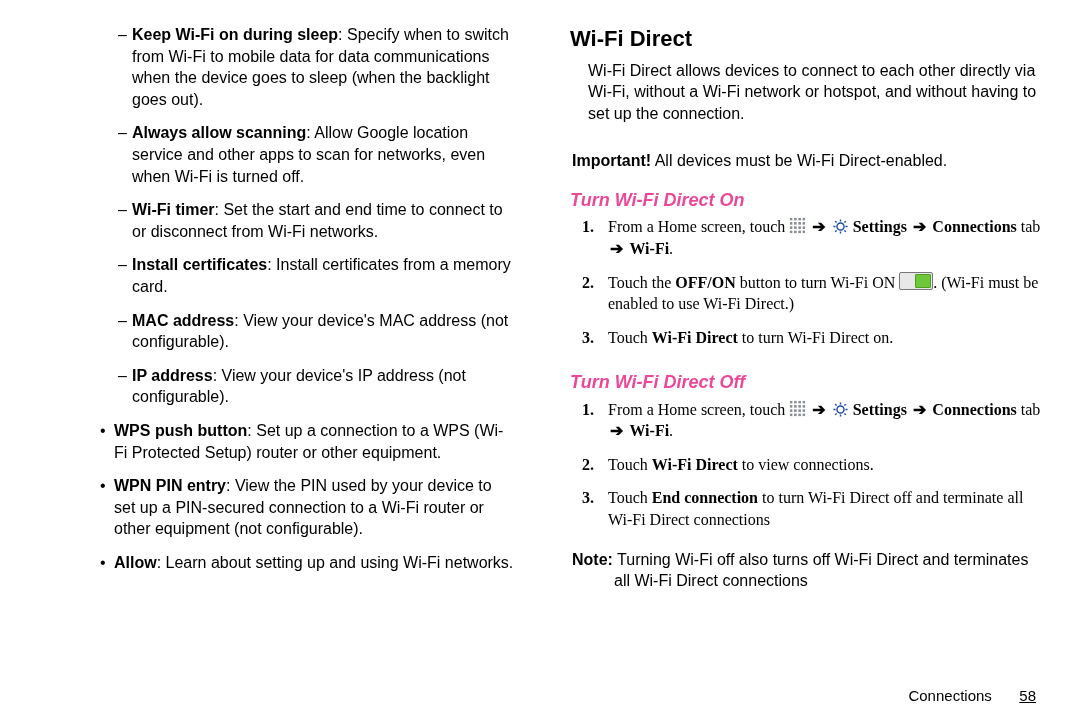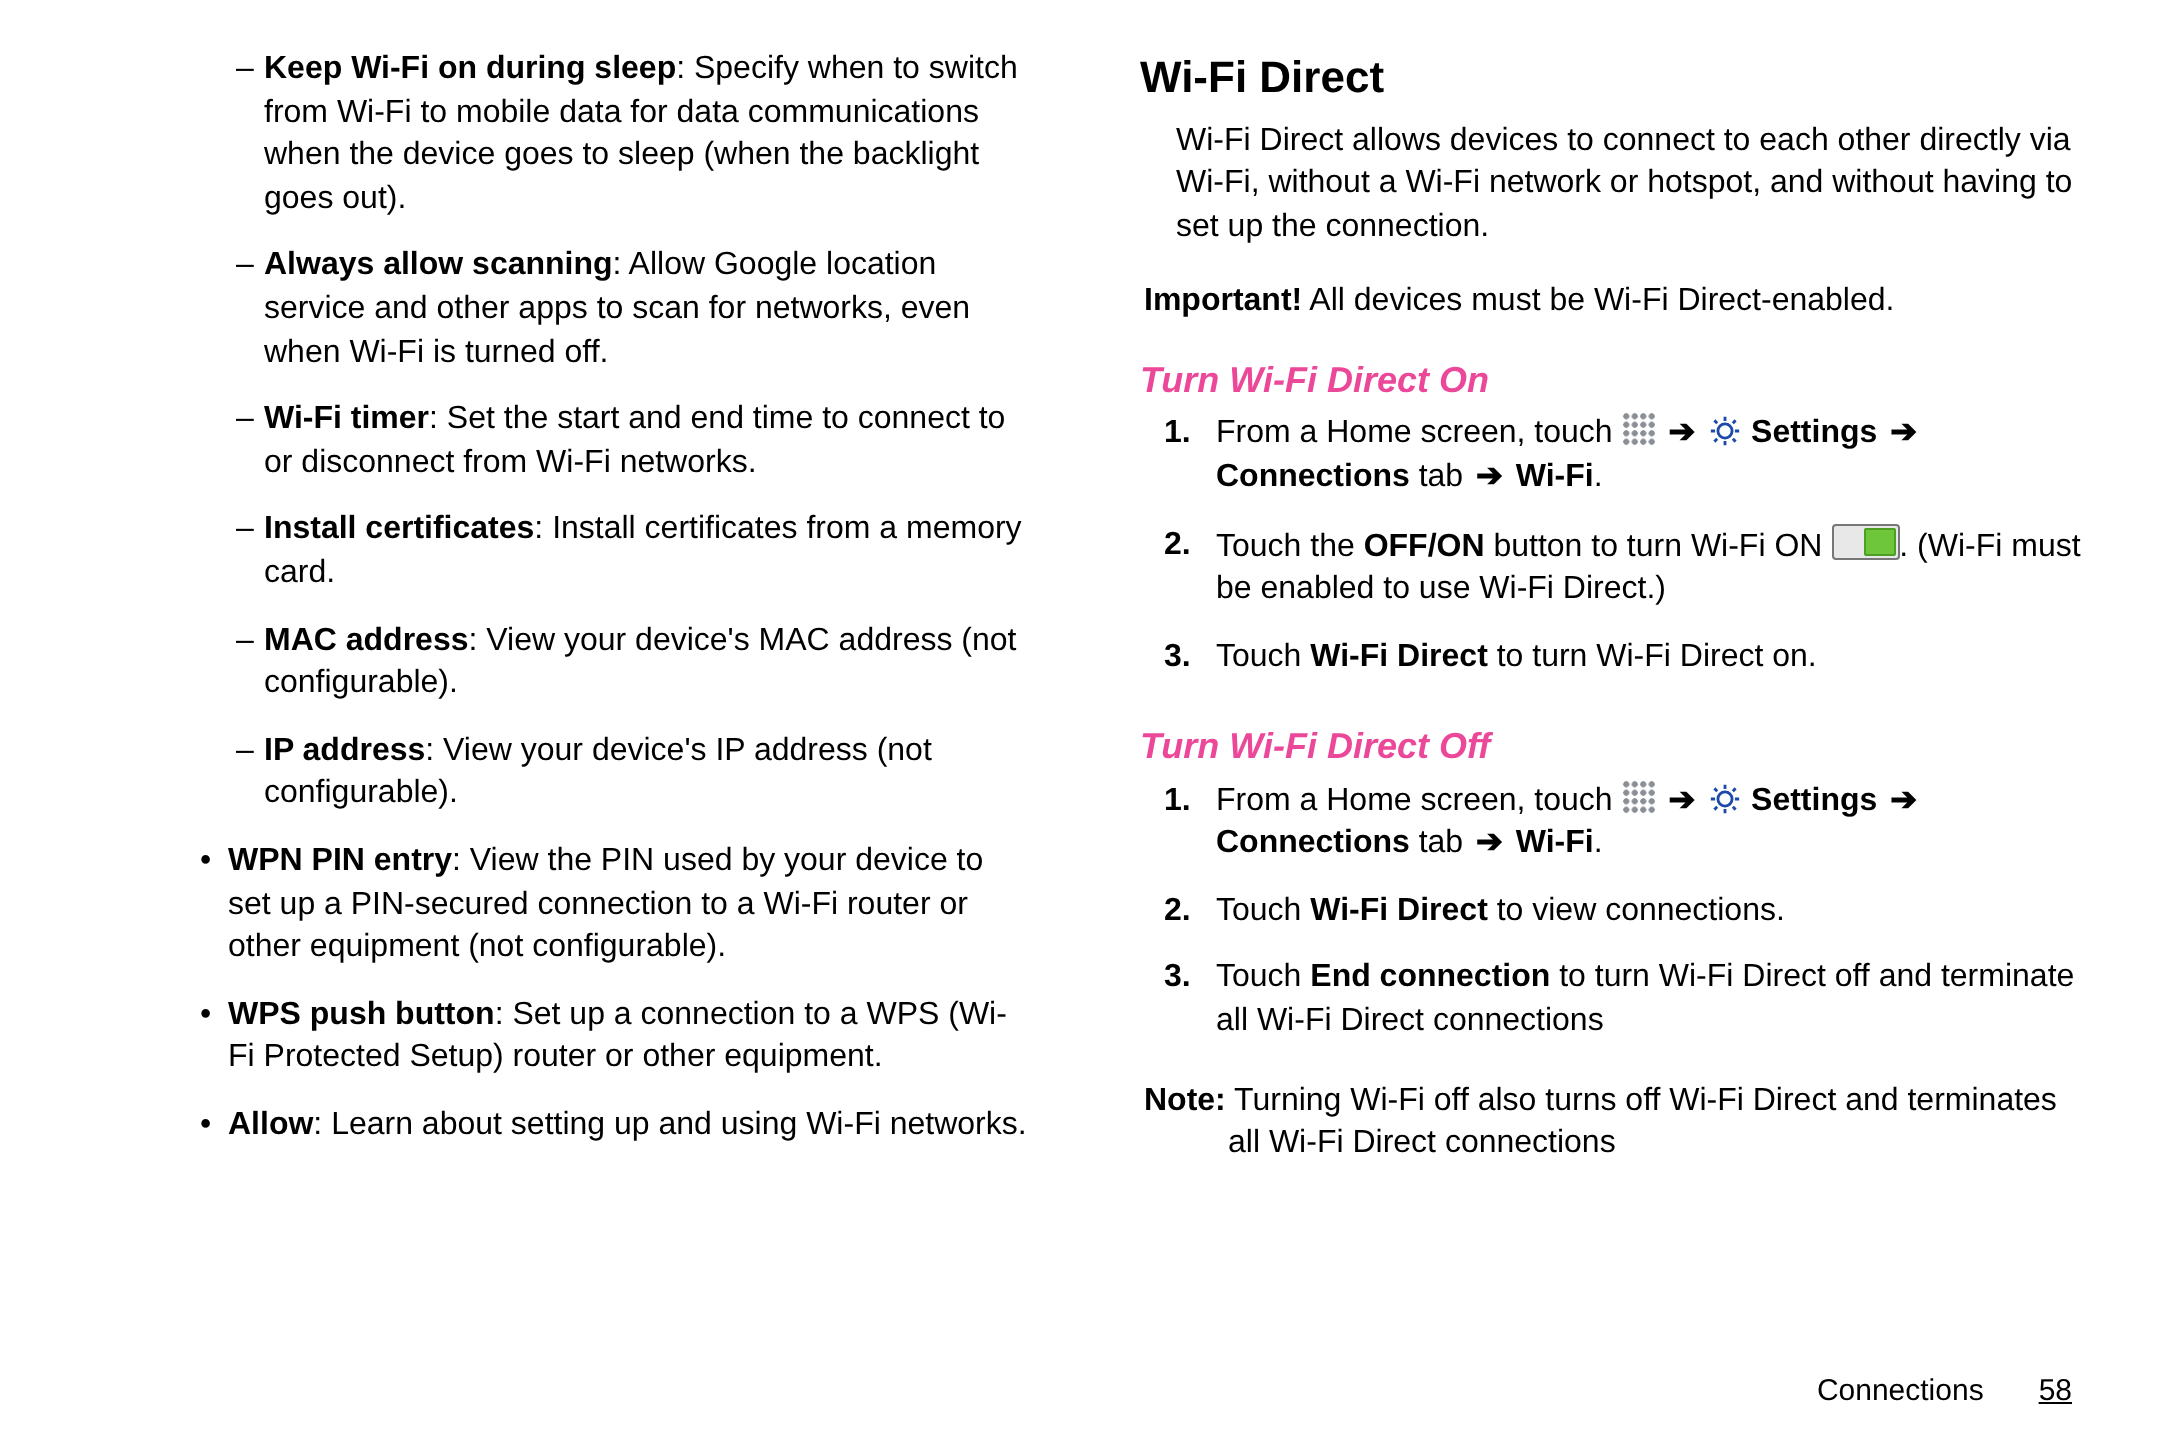--- a/index.html
+++ b/index.html
@@ -41,21 +41,21 @@
   }
   h3.sub {
     font-family: Arial, Helvetica, sans-serif;
     font-weight: bold;
     font-style: italic;
     font-size: 18px;
     color: #ec4899;
     margin: 10px 0 4px 0;
   }
   p.intro {
-    margin: 0 0 10px 18px;
+    margin: 0 0 20px 18px;
   }
   p.important, p.note {
     margin: 6px 0 6px 0;
   }
   ul.dash, ul.bullet {
     list-style: none;
     margin: 0;
     padding: 0;
   }
   ul.dash > li {
@@ -84,20 +84,21 @@
     list-style: none;
     counter-reset: step;
     margin: 0 0 0 12px;
     padding: 0;
   }
   ol.steps > li {
     counter-increment: step;
     position: relative;
     padding-left: 26px;
     margin: 0 0 12px 0;
+    font-family: Liberation Serif, serif;
   }
   ol.steps > li::before {
     content: counter(step) ".";
     position: absolute;
     left: 0;
     top: 0;
     font-weight: bold;
   }
   .b { font-weight: bold; }
   .footer {
@@ -154,22 +155,22 @@
   <div class="col col-left">
     <ul class="dash">
       <li><span class="b">Keep Wi-Fi on during sleep</span><span>: Specify when to switch from Wi-Fi to mobile data for data communications when the device goes to sleep (when the backlight goes out).</span></li>
       <li><span class="b">Always allow scanning</span><span>: Allow Google location service and other apps to scan for networks, even when Wi-Fi is turned off.</span></li>
       <li><span class="b">Wi-Fi timer</span><span>: Set the start and end time to connect to or disconnect from Wi-Fi networks.</span></li>
       <li><span class="b">Install certificates</span><span>: Install certificates from a memory card.</span></li>
       <li><span class="b">MAC address</span><span>: View your device's MAC address (not configurable).</span></li>
       <li><span class="b">IP address</span><span>: View your device's IP address (not configurable).</span></li>
     </ul>
     <ul class="bullet">
+      <li><span class="b">WPS push button</span><span>: Set up a connection to a WPS (Wi-Fi Protected Setup) router or other equipment.</span></li>
       <li><span class="b">WPN PIN entry</span><span>: View the PIN used by your device to set up a PIN-secured connection to a Wi-Fi router or other equipment (not configurable).</span></li>
-      <li><span class="b">WPS push button</span><span>: Set up a connection to a WPS (Wi-Fi Protected Setup) router or other equipment.</span></li>
       <li><span class="b">Allow</span><span>: Learn about setting up and using Wi-Fi networks.</span></li>
     </ul>
   </div>
 
   <div class="col col-right">
     <h2 class="section">Wi-Fi Direct</h2>
     <p class="intro">Wi-Fi Direct allows devices to connect to each other directly via Wi-Fi, without a Wi-Fi network or hotspot, and without having to set up the connection.</p>
     <p class="important" style="margin-left:2px;">
       <span class="b">Important!</span><span> All devices must be Wi-Fi Direct-enabled.</span>
     </p>

